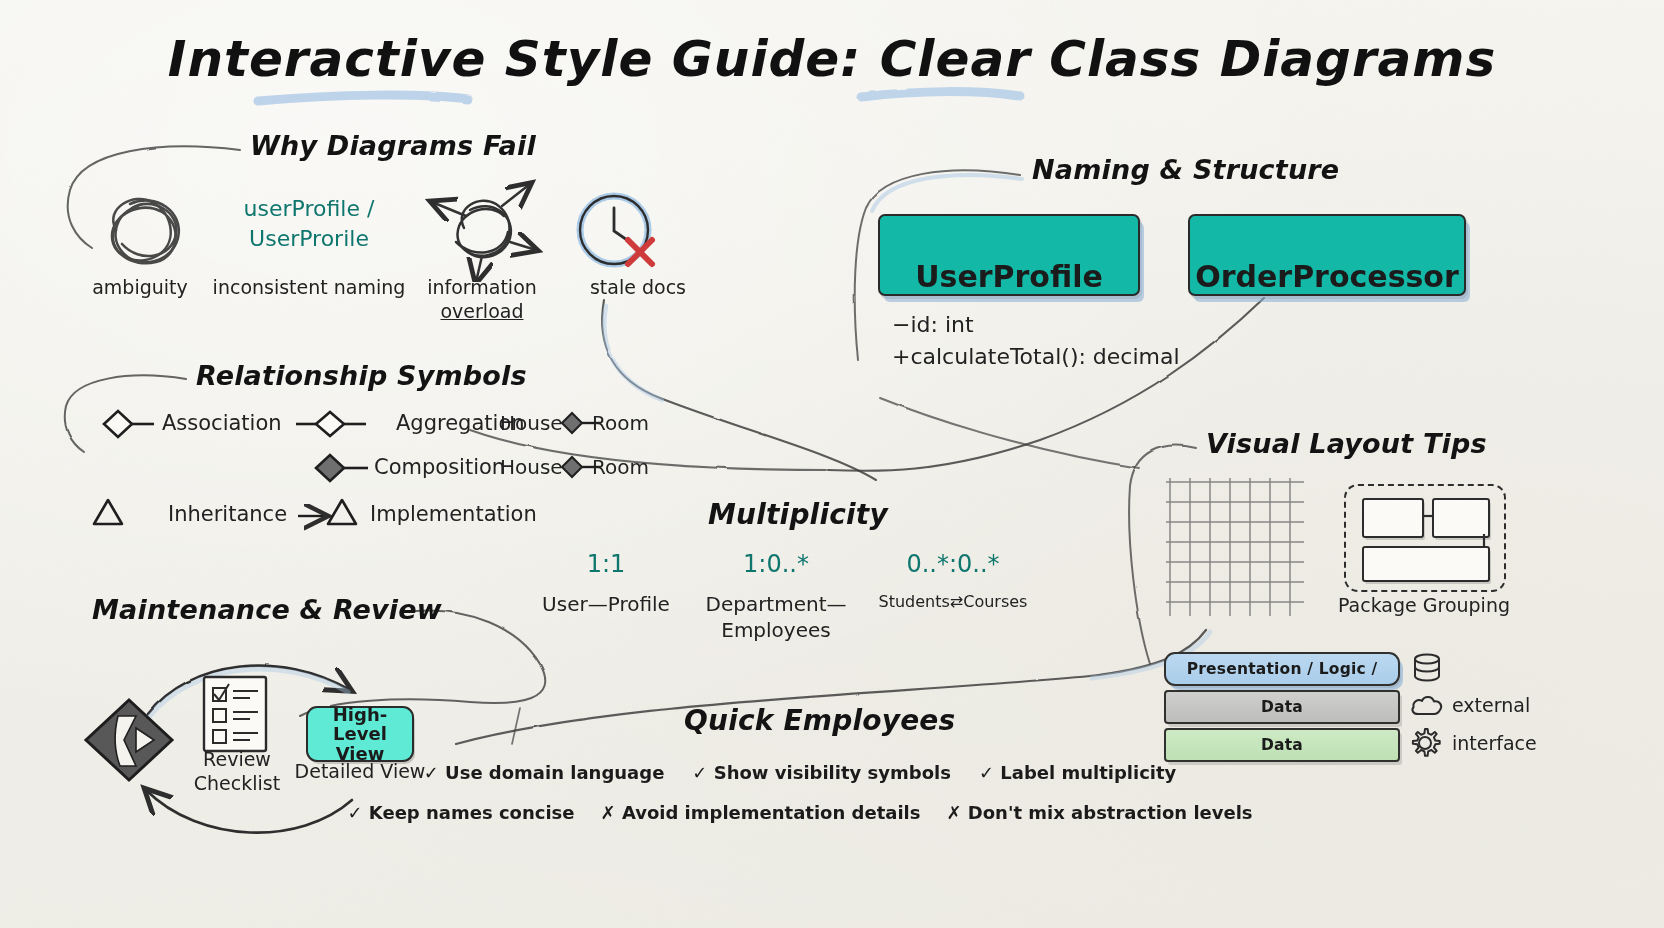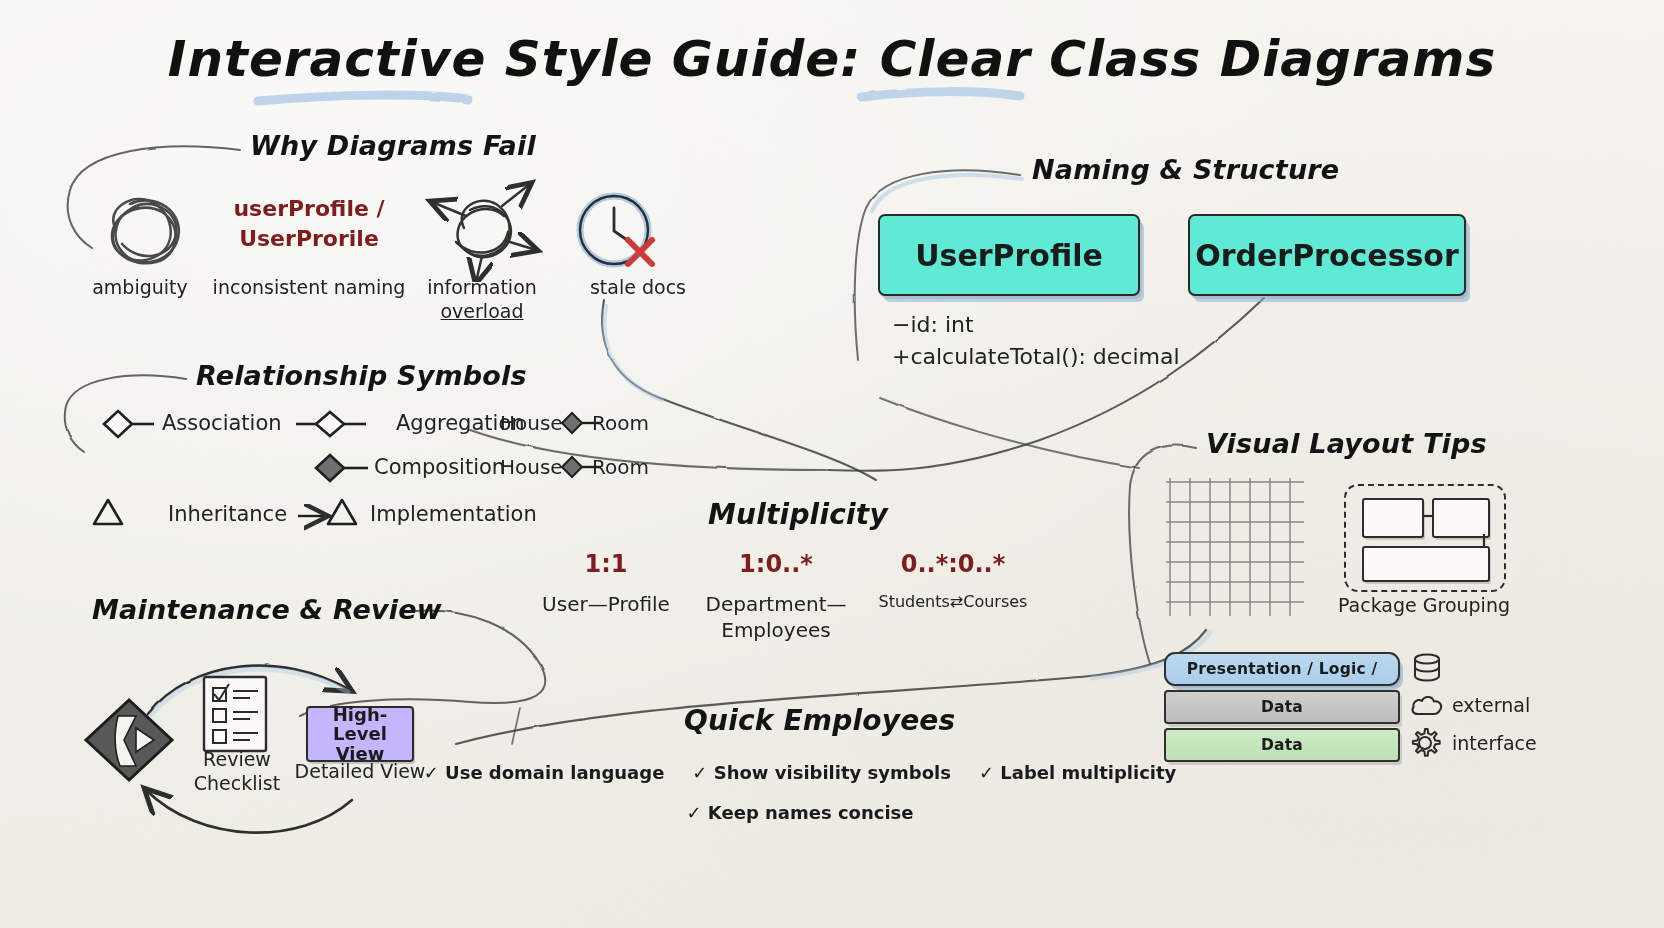--- a/index.html
+++ b/index.html
@@ -24,34 +24,34 @@
   
   .hdr{
     font-family:"DejaVu Sans","Liberation Sans",sans-serif;
     font-weight:700;font-style:italic;letter-spacing:.2px;
     color:#131313;white-space:nowrap;
   }
   .title{
     font-weight:700;font-style:italic;white-space:nowrap;
     color:#111;letter-spacing:1px;
   }
-  .hand{font-weight:700;white-space:nowrap;color:#7f1d1d;}
+  .hand{font-weight:400;white-space:nowrap;color:#0f766e;}
   .hand-n{font-weight:400;white-space:nowrap;color:#222;}
   .ctr{text-align:center;}
 
   
   .clsbox{
-    position:absolute;background:#5eead4;
+    position:absolute;background:#14b8a6;
     border:2.4px solid #2a2a2a;border-radius:7px;
-    display:flex;align-items:center;justify-content:center;
+    display:flex;align-items:flex-end;justify-content:center;
     box-shadow:5px 7px 0 -1px rgba(138,175,214,.55), 2px 3px 0 rgba(40,40,40,.18);
     font-weight:700;
   }
   .smallbox{
-    position:absolute;background:#c4b5fd;border:2.2px solid #2b2b2b;border-radius:4px;
+    position:absolute;background:#5eead4;border:2.2px solid #2b2b2b;border-radius:11px;
     display:flex;justify-content:center;text-align:center;
     line-height:1.08;font-weight:600;box-shadow:2px 3px 0 -1px rgba(40,40,40,.2);
   }
 
   
   .bar{
     position:absolute;height:30px;border:2.2px solid #30302e;border-radius:4px;
     display:flex;align-items:center;justify-content:center;
     font-size:15.5px;font-weight:600;letter-spacing:.2px;
     box-shadow:3px 4px 0 -1px rgba(40,40,40,.16);
@@ -352,13 +352,21 @@
     <span class="mark">✓</span>
     <span>Label multiplicity</span>
   </span>
 </div>
 
 <div class="lyr" style="left:420px;top:802px;width:760px;display:flex;justify-content:center;gap:26px;">
   <span class="chk" style="font-size:18px;">
     <span class="mark">✓</span>
     <span>Keep names concise</span>
   </span>
+  <span class="chk" style="font-size:18px;">
+    <span class="mark">✗</span>
+    <span>Avoid implementation details</span>
+  </span>
+  <span class="chk" style="font-size:18px;">
+    <span class="mark">✗</span>
+    <span>Don't mix abstraction levels</span>
+  </span>
 </div>
 
 </body></html>

